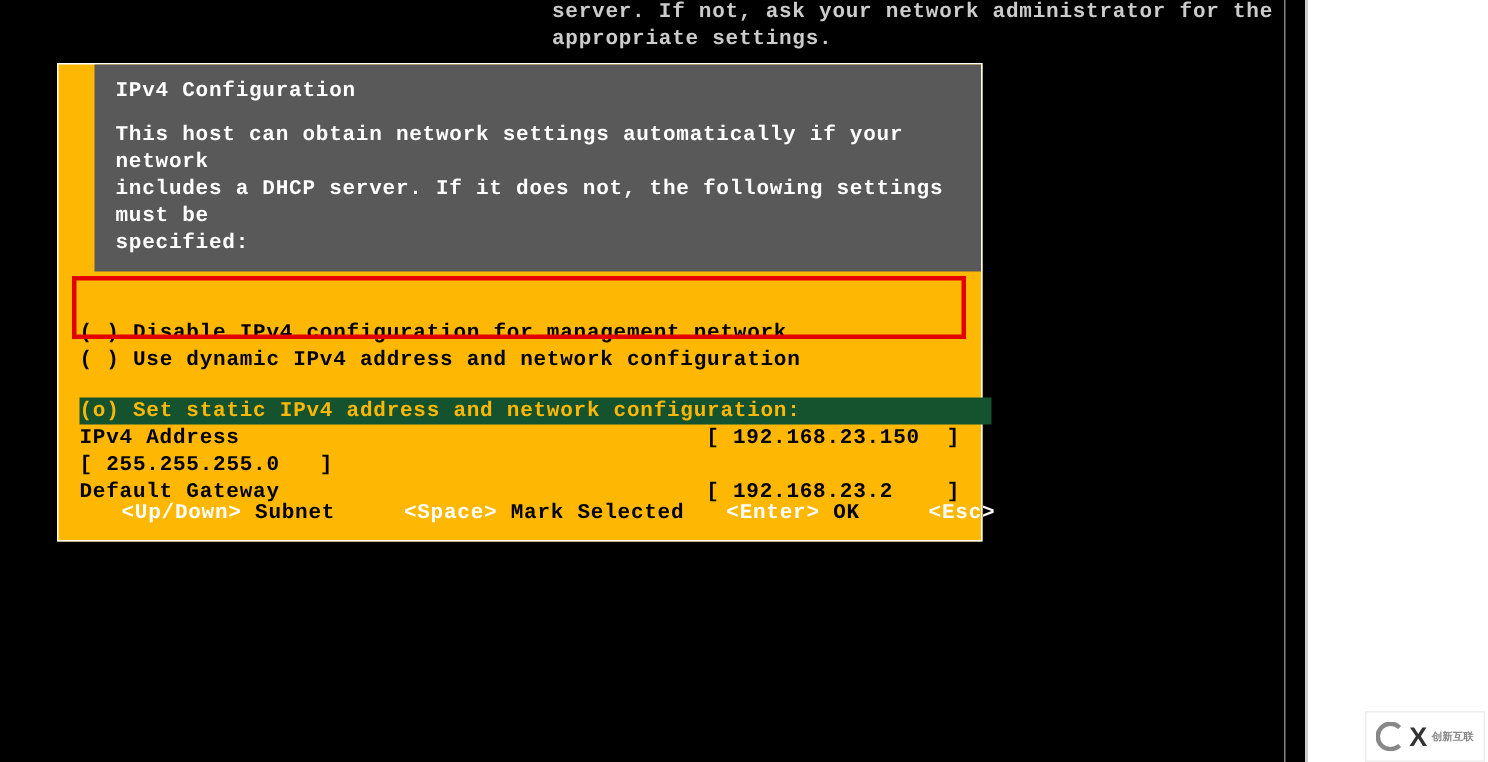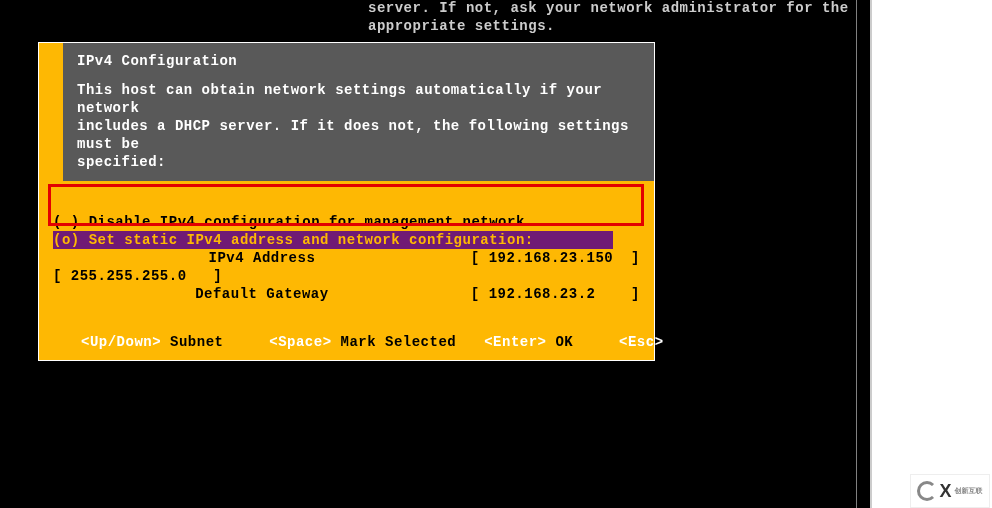--- a/index.html
+++ b/index.html
@@ -10,23 +10,23 @@
     .bg-text { position: absolute; top: 0; left: 0; width: 871px; height: 508px; color: #cccccc; padding-top: 0; }
     .bg-line { position: absolute; white-space: pre; letter-spacing: 0.5px; }
     .bg1 { top: 0; left: 368px; }
     .bg2 { top: 18px; left: 368px; }
     .dialog-outer { position: absolute; top: 42px; left: 38px; width: 617px; height: 319px; background: #feb803; border: 1px solid #ffffff; }
     .dialog-header { background: #595959; color: #ffffff; padding: 10px 14px 10px 14px; margin-left: 24px; }
     .dialog-title { margin-bottom: 12px; white-space: pre; letter-spacing: 0.5px; }
     .dialog-desc { white-space: pre-wrap; letter-spacing: 0.5px; line-height: 18px; }
     .dialog-body { padding: 32px 14px 0 14px; color: #000; }
     .opt { white-space: pre; letter-spacing: 0.5px; line-height: 18px; }
-    .opt-selected { background: #701a75; color: #feb803; display: block; width: 560px; }
+    .opt-selected { background: #14532d; color: #feb803; display: block; width: 608px; margin-top: 16px; }
     .fields { margin-top: 0; }
-    .field-row { white-space: pre; letter-spacing: 0.5px; line-height: 18px; display: flex; text-align: center; }
+    .field-row { white-space: pre; letter-spacing: 0.5px; line-height: 18px; display: flex; }
     .field-label { display: inline-block; width: 420px; }
     .field-val { display: inline-block; }
     .highlight-box { position: absolute; border: 3px solid #e30000; pointer-events: none; }
     .hl1 { top: 184px; left: 48px; width: 596px; height: 42px; }
     .dialog-footer { position: absolute; bottom: 10px; left: 14px; right: 14px; color: #000; letter-spacing: 0.5px; white-space: pre; display: flex; }
     .footer-left { flex: 1; }
     .footer-white { color: #ffffff; margin-left: 28px; }
     .logo { position: absolute; right: 2px; bottom: 0; width: 80px; height: 34px; background: #fff; border: 1px solid #eee; display: flex; align-items: center; justify-content: center; }
     .logo-ctx { display: flex; align-items: center; gap: 2px; }
     .logo-c { width: 20px; height: 20px; border: 3px solid #888; border-radius: 50%; border-right-color: transparent; }
@@ -46,20 +46,21 @@
 
   <div class="dialog-outer">
     <div class="dialog-header">
       <div class="dialog-title">IPv4 Configuration</div>
       <div class="dialog-desc">This host can obtain network settings automatically if your network
 includes a DHCP server. If it does not, the following settings must be
 specified:</div>
     </div>
     <div class="dialog-body">
       <div class="opt"><span>( )</span> <span>Disable IPv4 configuration for management network</span></div>
+      <div class="opt"><span>( )</span> <span>Use dynamic IPv4 address and network configuration</span></div>
       <div class="opt opt-selected"><span>(o)</span> <span>Set static IPv4 address and network configuration:</span></div>
       <div class="fields">
         <div class="field-row"><span class="field-label">IPv4 Address</span><span class="field-val">[ <span>192.168.23.150</span>  ]</span></div>
         <div class="field-row"><span class="field-val">[ <span>255.255.255.0</span>   ]</span></div>
         <div class="field-row"><span class="field-label">Default Gateway</span><span class="field-val">[ <span>192.168.23.2</span>    ]</span></div>
       </div>
     </div>
     <div class="dialog-footer">
       <span class="footer-left"><span class="footer-white">&lt;Up/Down&gt;</span> <span>Subnet</span>  <span class="footer-white">&lt;Space&gt;</span> <span>Mark Selected</span></span><span><span class="footer-white">&lt;Enter&gt;</span> <span>OK</span>  <span class="footer-white">&lt;Esc&gt;</span> <span>Cancel</span></span>
     </div>

